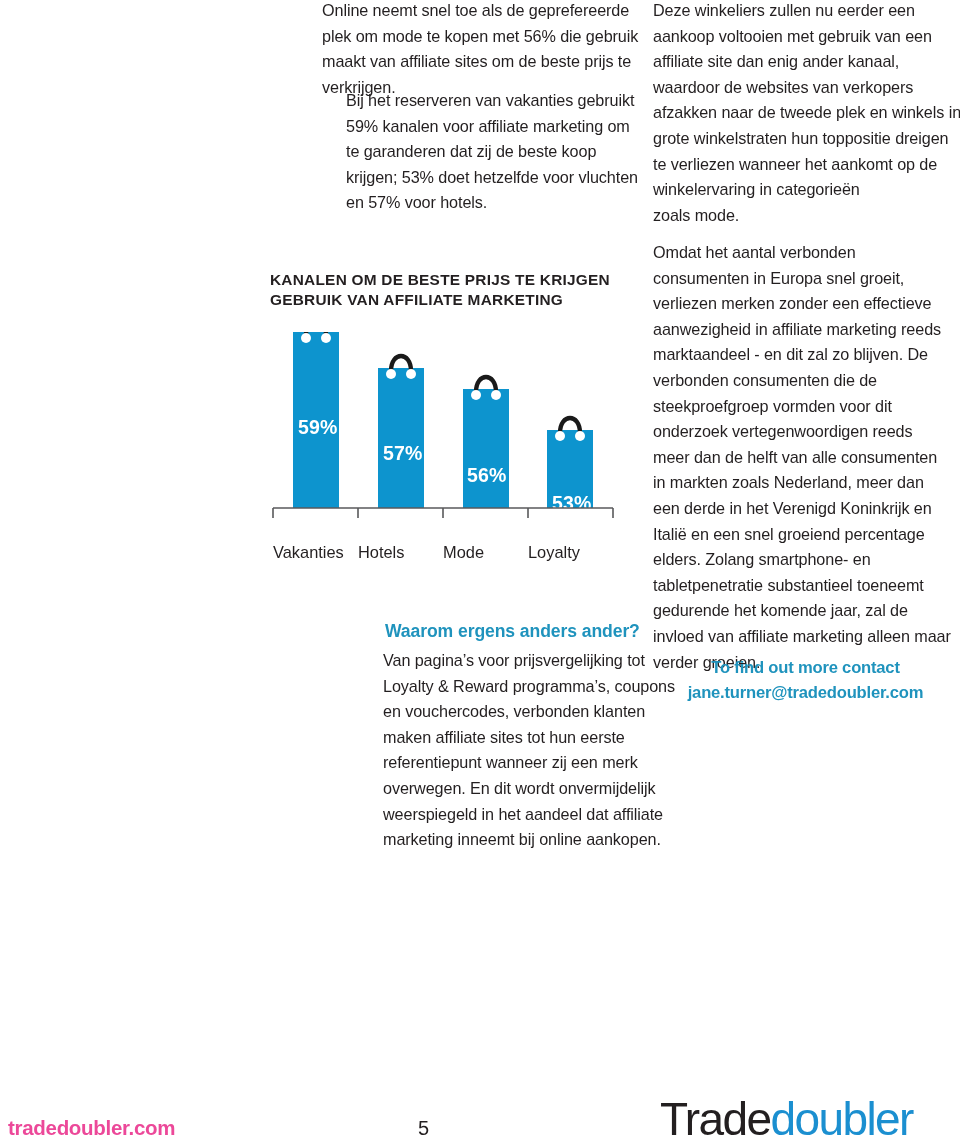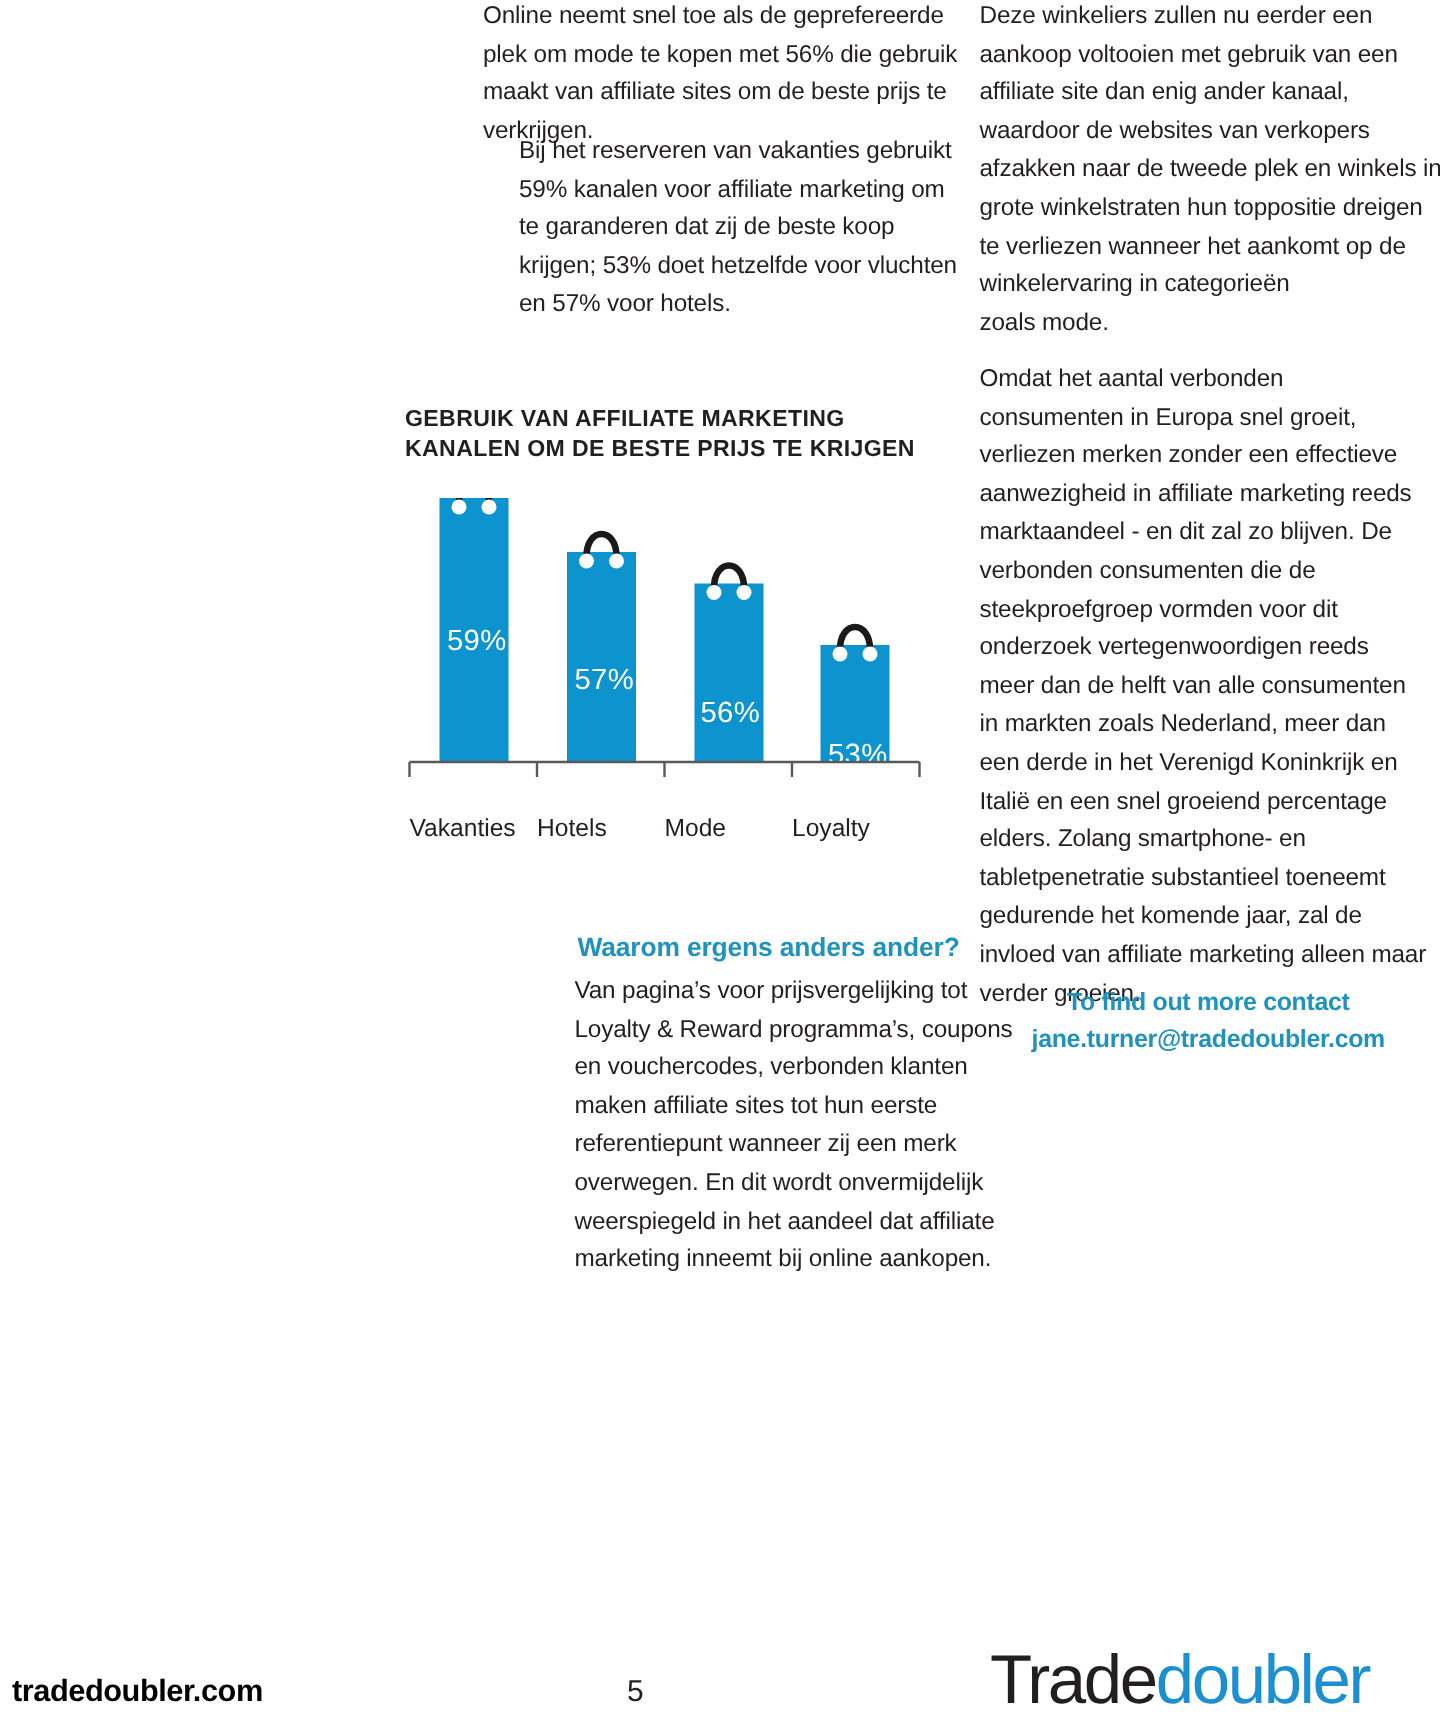--- a/index.html
+++ b/index.html
@@ -84,21 +84,21 @@
   }
   .bar {
     position: absolute;
     bottom: 36px;
     background: #0d94ce;
   }
   .bar-value {
     position: absolute;
     color: #ffffff;
     font-size: 19.5px;
-    font-weight: normal;
+    font-weight: bold;
     letter-spacing: 0.2px;
     white-space: nowrap;
   }
   .axis-svg {
     position: absolute;
     left: 0;
     top: 0;
     width: 380px;
     height: 212px;
     pointer-events: none;
@@ -136,21 +136,21 @@
     text-align: center;
   }
 
   
   .footer-url {
     position: absolute;
     left: 8px;
     top: 1116px;
     font-size: 20.5px;
     font-weight: bold;
-    color: #000000;
+    color: #ec4899;
     letter-spacing: -0.3px;
   }
   .footer-page {
     position: absolute;
     left: 418px;
     top: 1117px;
     font-size: 20px;
     color: #231f20;
   }
   .logo {
@@ -184,22 +184,22 @@
 
     <div class="body-text" style="position:absolute; left:61px; top:648px; width:312px;">
       <p>Van pagina’s voor prijsvergelijking tot Loyalty &amp; Reward programma’s, coupons en vouchercodes, verbonden klanten maken affiliate sites tot hun eerste referentiepunt wanneer zij een merk overwegen. En dit wordt onvermijdelijk weerspiegeld in het aandeel dat affiliate marketing inneemt bij online aankopen.</p>
     </div>
 
   </div>
 
   <div class="chart-wrap">
 
     <div class="chart-title">
+      <div>KANALEN OM DE BESTE PRIJS TE KRIJGEN</div>
       <div>GEBRUIK VAN AFFILIATE MARKETING</div>
-      <div>KANALEN OM DE BESTE PRIJS TE KRIJGEN</div>
     </div>
 
     <div class="chart-plot">
 
       <div class="bars-layer">
 
         <div class="bar" style="left:28px; width:46px; height:176px;"></div>
         <div class="bar-value" style="left:33px; top:84px;">59%</div>
 
         <div class="bar" style="left:113px; width:46px; height:140px;"></div>

